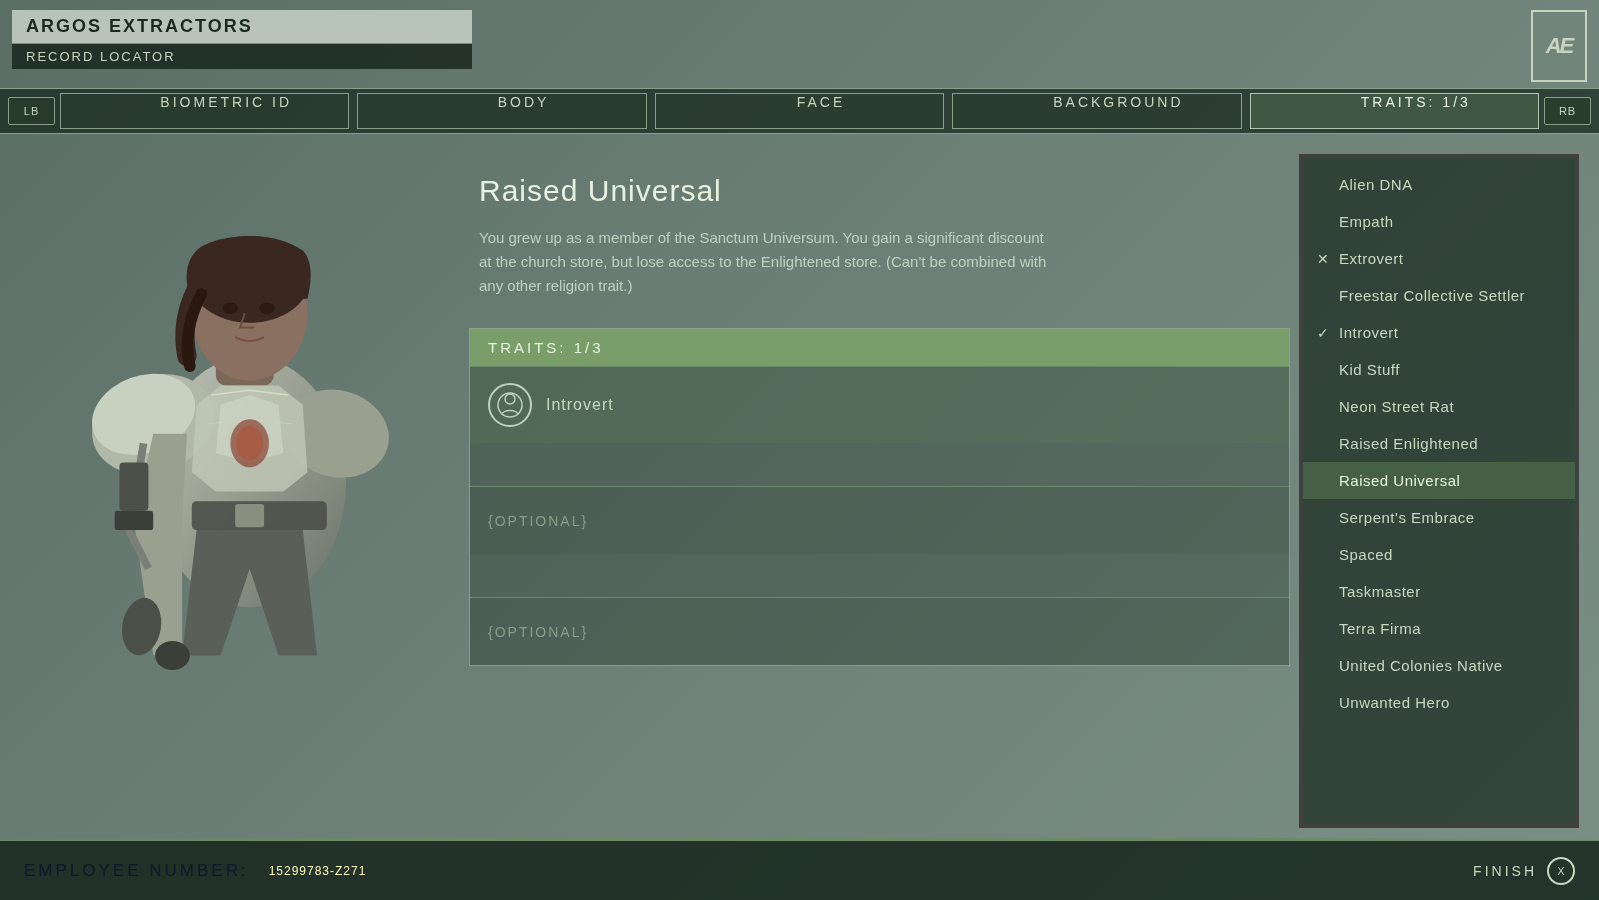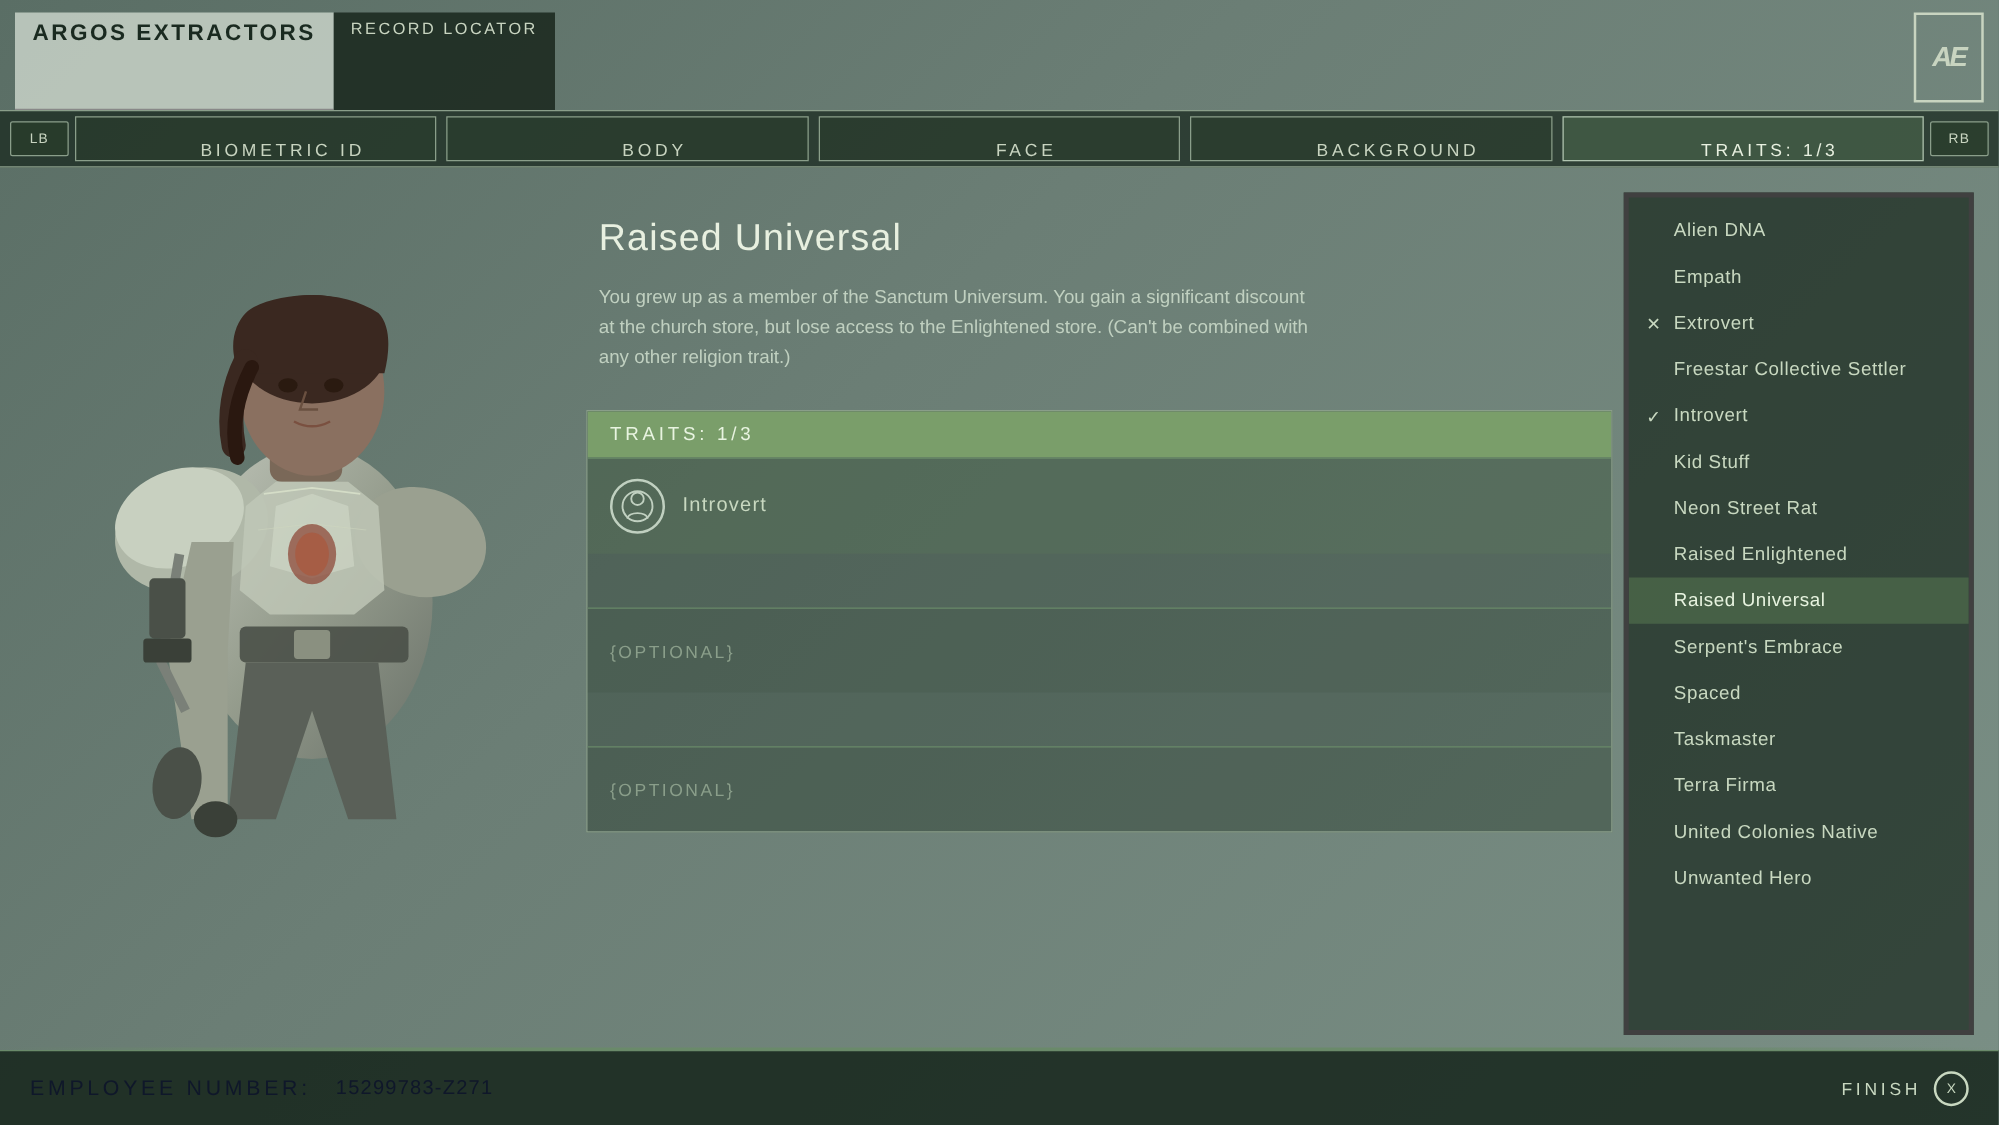--- a/index.html
+++ b/index.html
@@ -37,21 +37,21 @@
       display: flex;
       align-items: stretch;
       height: 88px;
       background: transparent;
       padding: 10px 12px 0;
       gap: 0;
     }
 
     .top-bar-left {
       display: flex;
-      flex-direction: row;
+      flex-direction: column;
       width: 460px;
     }
 
     .company-name-bar {
       background: rgba(200, 210, 200, 0.85);
       color: #1a2a20;
       font-size: 18px;
       font-weight: bold;
       letter-spacing: 2px;
       padding: 6px 14px;
@@ -112,21 +112,21 @@
 
     .nav-tab {
       flex: 1;
       height: 36px;
       border: 1px solid #8a9e8a;
       background: rgba(40, 60, 40, 0.4);
       color: #c8d4c0;
       font-size: 14px;
       letter-spacing: 3px;
       display: flex;
-      align-items: flex-end;
+      align-items: flex-start;
       justify-content: center;
       cursor: pointer;
       margin: 0 3px;
       text-transform: uppercase;
       padding-left: 43px;
     }
 
     .nav-tab.active {
       background: rgba(80, 110, 80, 0.5);
       border-color: #b0c4b0;
@@ -299,22 +299,22 @@
     }
 
     .employee-label {
       font-size: 17px;
       letter-spacing: 3px;
       color: #0f172a;
       text-transform: uppercase;
     }
 
     .employee-number {
-      font-size: 16px;
-      color: #0f172a;
+      font-size: 12px;
+      color: #fef9c3;
       letter-spacing: 1px;
     }
 
     .finish-btn {
       margin-left: auto;
       display: flex;
       align-items: center;
       gap: 10px;
       cursor: pointer;
     }

